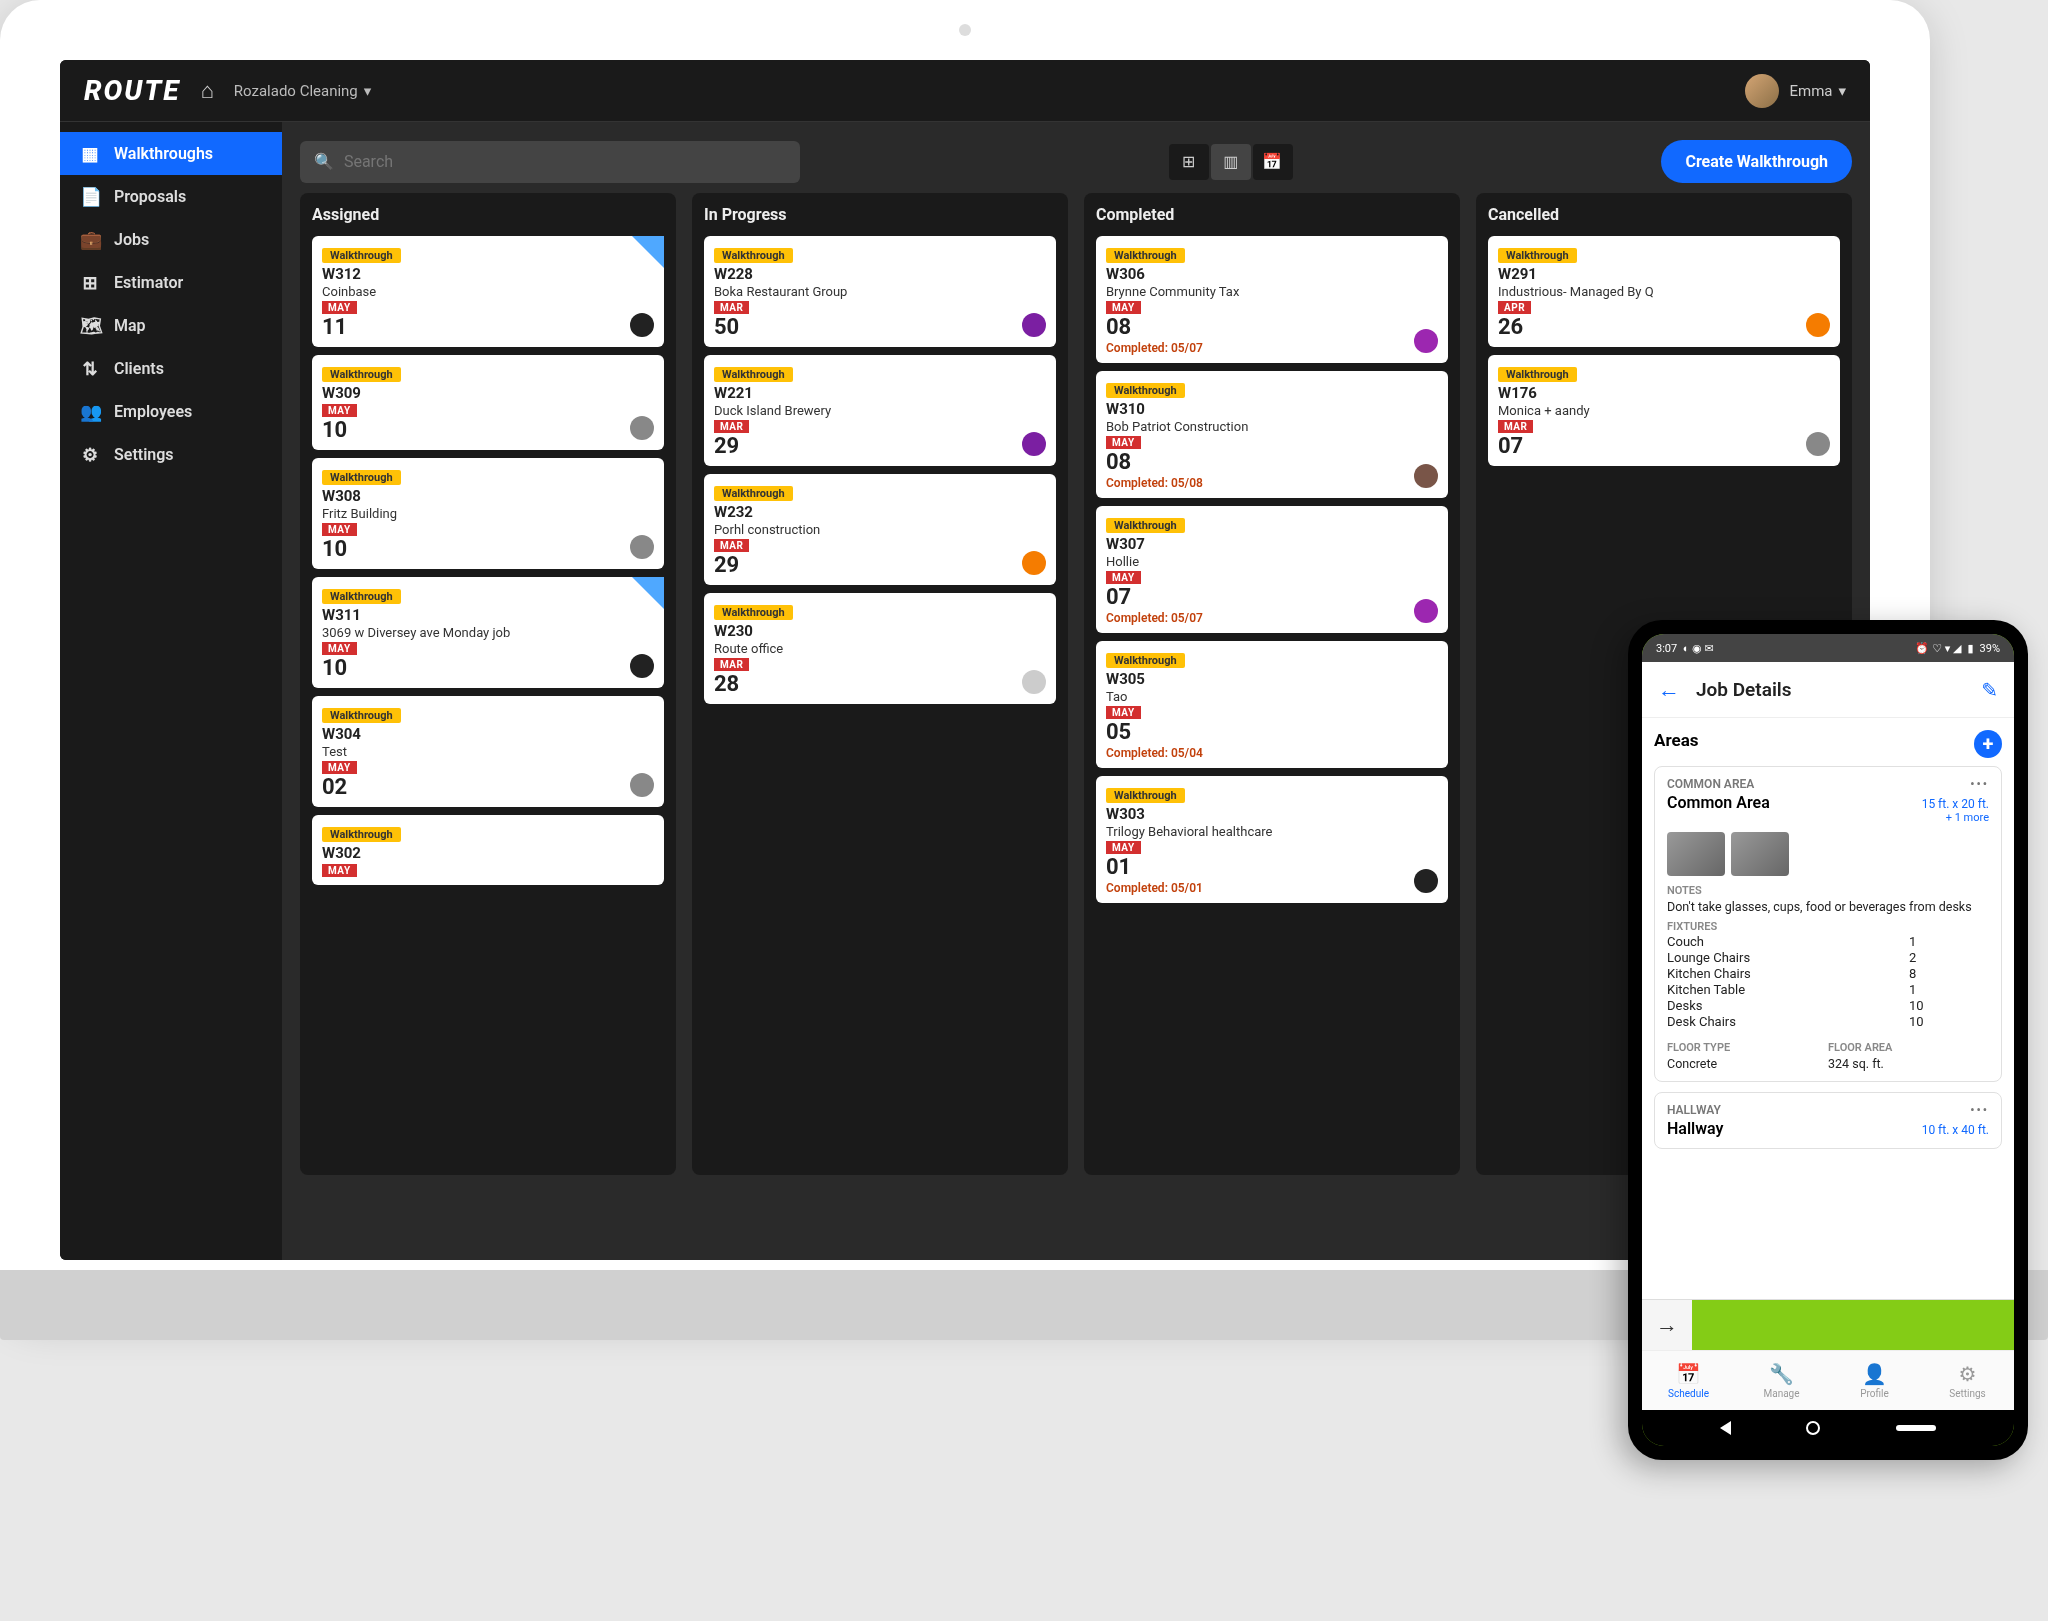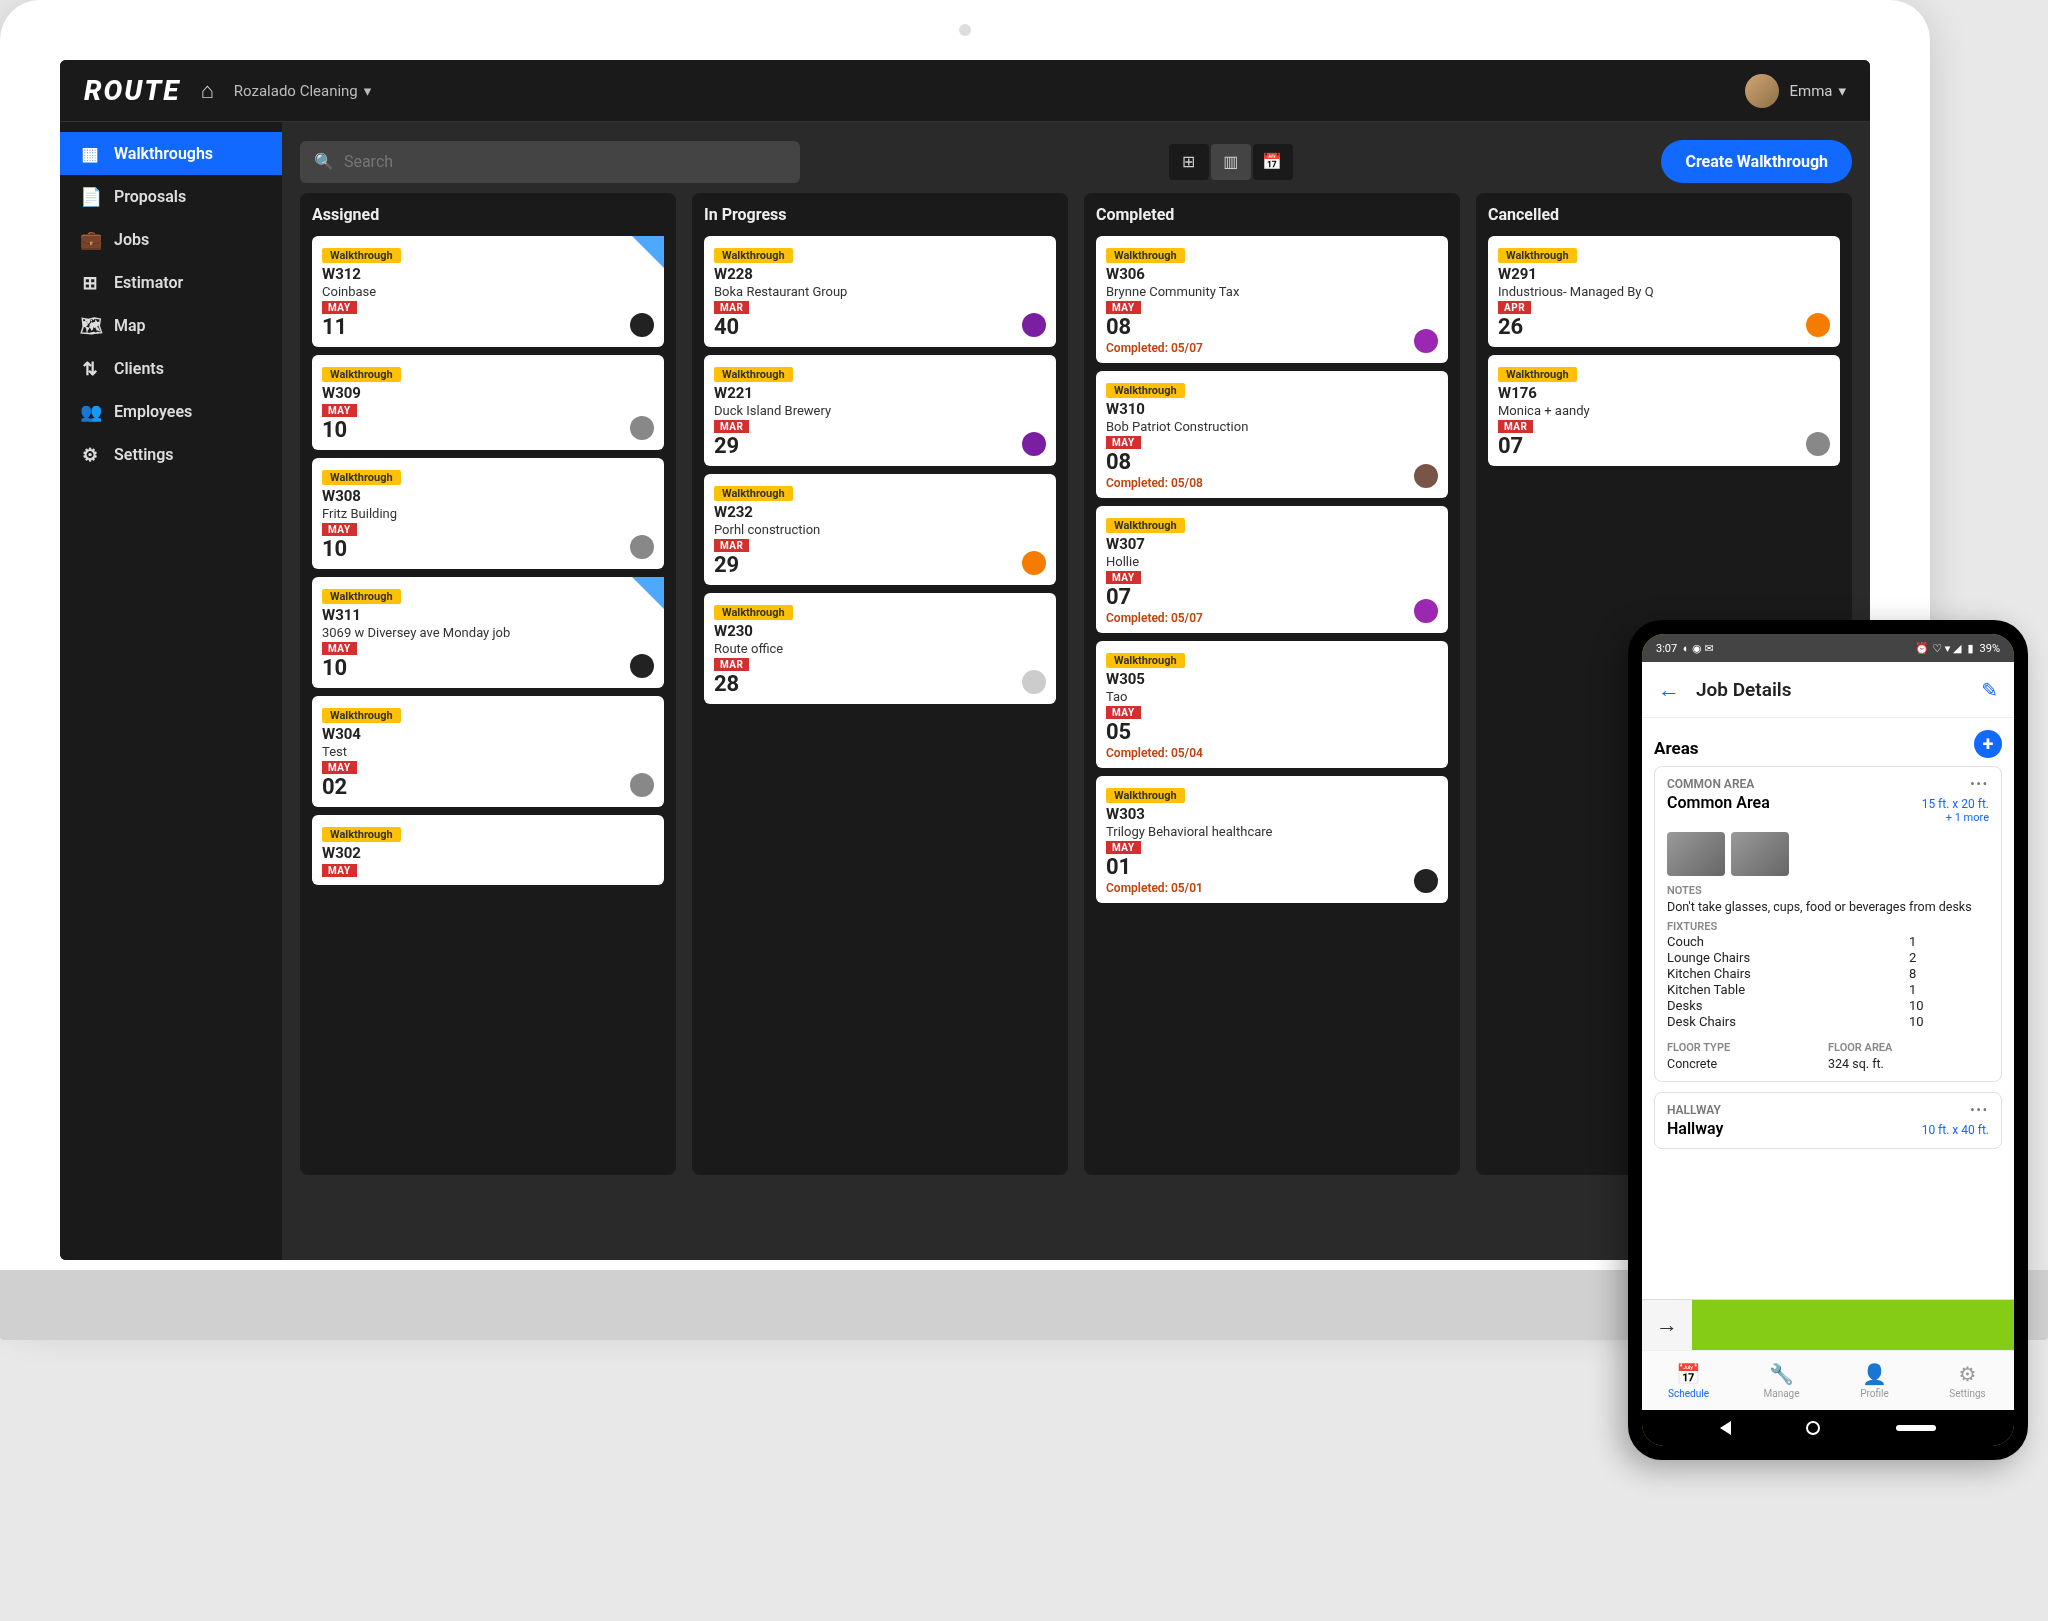--- a/index.html
+++ b/index.html
@@ -59,21 +59,21 @@
 .phone { position:absolute; right:20px; top:620px; width:400px; height:840px; background:#000; border-radius:34px; padding:14px; box-shadow:-8px 8px 30px rgba(0,0,0,0.3); }
 .pscreen { width:100%; height:100%; background:#84cc16; border-radius:22px; overflow:hidden; display:flex; flex-direction:column; }
 .pstatus { height:28px; background:#444; color:#fff; display:flex; align-items:center; padding:0 14px; font-size:11px; }
 .pstatus .right { margin-left:auto; display:flex; gap:6px; align-items:center; }
 .phead { height:56px; background:#fff; display:flex; align-items:center; padding:0 16px; gap:16px; border-bottom:1px solid #eee; }
 .phead .back { color:#1169ff; font-size:22px; }
 .phead .title { font-size:19px; font-weight:600; color:#222; }
 .phead .edit { margin-left:auto; color:#1169ff; font-size:20px; }
 
 .pbody { flex:1; overflow-y:auto; padding:12px; background:#fff; }
-.areash { display:flex; align-items:flex-end; justify-content:space-between; margin-bottom:8px; }
+.areash { display:flex; align-items:flex-start; justify-content:space-between; margin-bottom:8px; }
 .areash h3 { font-size:17px; font-weight:700; }
 .add { width:28px; height:28px; background:#1169ff; border-radius:50%; color:#fff; display:flex; align-items:center; justify-content:center; font-size:20px; font-weight:700; }
 
 .areacard { border:1px solid #e0e0e0; border-radius:8px; padding:10px 12px; margin-bottom:10px; }
 .areacard .topl { display:flex; justify-content:space-between; font-size:12px; color:#777; font-weight:600; }
 .areacard .dots { letter-spacing:2px; }
 .areacard .titler { display:flex; justify-content:space-between; align-items:baseline; margin-top:2px; }
 .areacard .aname { font-size:16px; font-weight:600; }
 .areacard .dim { font-size:12px; color:#1169ff; text-align:right; }
 .areacard .dim .more { display:block; font-size:11px; }
@@ -189,21 +189,21 @@
                 <div class="card"><span class="tag">Walkthrough</span><div class="wid">W302</div><div class="dateline">
                     <span class="month">MAY</span>
                   </div></div>
               </div>
             </div>
             <div class="col">
               <div class="col-h">In Progress</div>
               <div class="cards">
                 <div class="card"><span class="tag">Walkthrough</span><div class="wid">W228</div><div class="cname">Boka Restaurant Group</div><div class="dateline">
                     <span class="month">MAR</span>
-                  </div><div class="day">40</div><div class="av" style="background:#7b1fa2"></div></div>
+                  </div><div class="day">50</div><div class="av" style="background:#7b1fa2"></div></div>
                 <div class="card"><span class="tag">Walkthrough</span><div class="wid">W221</div><div class="cname">Duck Island Brewery</div><div class="dateline">
                     <span class="month">MAR</span>
                   </div><div class="day">29</div><div class="av" style="background:#7b1fa2"></div></div>
                 <div class="card"><span class="tag">Walkthrough</span><div class="wid">W232</div><div class="cname">Porhl construction</div><div class="dateline">
                     <span class="month">MAR</span>
                   </div><div class="day">29</div><div class="av" style="background:#f57c00"></div></div>
                 <div class="card"><span class="tag">Walkthrough</span><div class="wid">W230</div><div class="cname">Route office</div><div class="dateline">
                     <span class="month">MAR</span>
                   </div><div class="day">28</div><div class="av" style="background:#ccc"></div></div>
               </div>

